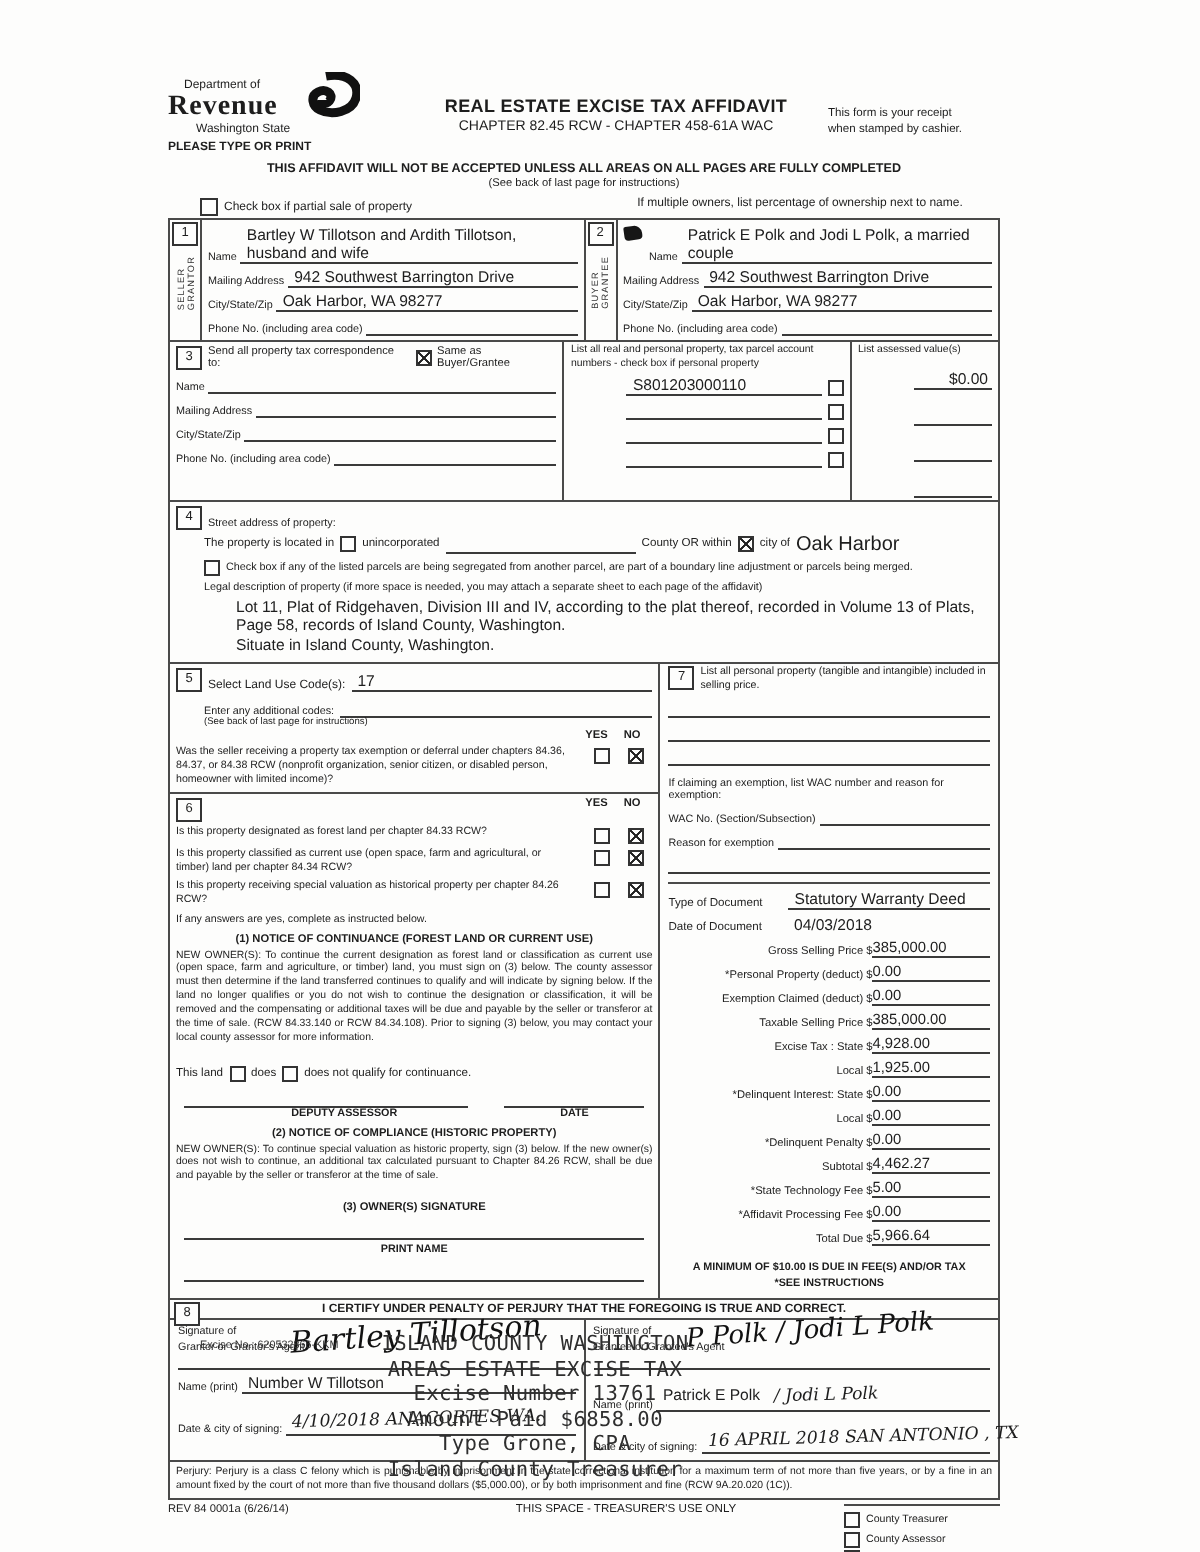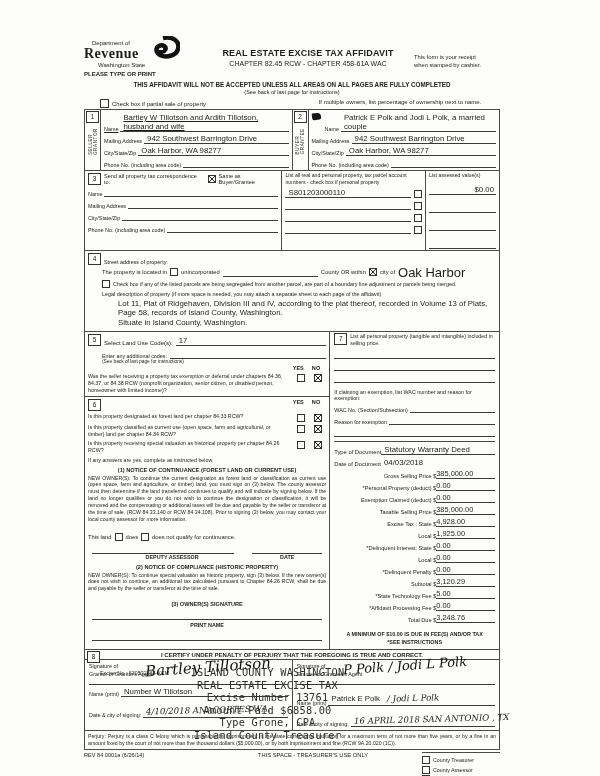--- a/index.html
+++ b/index.html
@@ -47,21 +47,21 @@
   .fval{font-size:7.8px;line-height:9px;padding-left:3px;display:block;}
   .nameval{min-height:17px;}
   .blob{display:inline-block;width:9px;height:7px;background:#161616;border-radius:1px 4px 2px 2px;transform:rotate(-8deg);margin-right:2px;vertical-align:middle;}
   
   .s3{display:flex;}
   .s3a{width:46%;padding:2px 3px;display:flex;flex-direction:column;}
   .s3b{width:33%;border-left:1px solid #4a4a4a;border-right:1px solid #4a4a4a;padding:1px 3px;}
   .s3c{flex:1;padding:1px 3px;}
   .s3head{font-size:5.2px;line-height:1.25;text-align:left;}
   .s3row{display:flex;align-items:flex-end;gap:3px;margin-top:3px;}
-  .s3row .fline{min-height:8px;}
+  .s3row .fline{min-height:8px;margin-left:28px;}
   .sendrow{display:flex;align-items:center;gap:3px;font-size:5.6px;}
   
   .s4{padding:2px 3px 3px 3px;}
   .s4 .street{display:flex;align-items:flex-end;gap:3px;}
   .locrow{display:flex;align-items:flex-end;gap:3px;font-size:5.8px;margin-top:3px;padding-left:14px;align-items:center;}
   .locline{width:95px;border-bottom:1px solid #3a3a3a;min-height:8px;}
   .segrow{display:flex;gap:3px;font-size:5.4px;margin-top:3px;padding-left:14px;align-items:center;}
   .legal-label{font-size:5.4px;margin-top:3px;padding-left:14px;}
   .legal{font-size:7.8px;line-height:1.28;padding-left:30px;padding-right:8px;margin-top:2px;}
   
@@ -94,21 +94,21 @@
   
   .s7top{display:flex;gap:3px;align-items:flex-start;}
   .s7head{font-size:5.3px;line-height:1.3;}
   .blankline{border-bottom:1px solid #3a3a3a;min-height:9px;margin-top:2px;}
   .exlabel{font-size:5.4px;margin-top:6px;}
   .chrg{display:flex;align-items:flex-end;margin-top:2.5px;}
   .chrg .clabel{width:102px;text-align:right;font-size:5.6px;white-space:nowrap;flex-shrink:0;}
   .chrg .cline{flex:1;border-bottom:1px solid #3a3a3a;min-height:8.5px;}
   .chrg .cval{display:block;text-align:left;font-size:7.4px;line-height:8.5px;padding-right:2px;}
   .minnote{font-size:5.4px;font-weight:bold;text-align:center;margin-top:8px;line-height:1.4;}
-  .typerow{display:flex;align-items:flex-end;gap:0;margin-top:3px;}
+  .typerow{display:flex;align-items:flex-end;gap:13px;margin-top:3px;}
   .hr{border-top:1px solid #4a4a4a;margin-top:4px;}
   
   .s8top{position:relative;border-bottom:1px solid #4a4a4a;padding:2px 0 1px 0;}
   .s8top .numbox{position:absolute;left:2px;top:1px;}
   .certify{text-align:center;font-size:6px;font-weight:bold;}
   .sighalves{display:flex;}
   .sighalf{width:50%;padding:2px 4px 3px 4px;position:relative;min-width:0;}
   .sighalf.first{border-right:1px solid #4a4a4a;}
   .siglabel{font-size:5.4px;line-height:1.5;}
   .scrib{position:absolute;left:60px;top:-2px;font-family:"DejaVu Serif",serif;font-style:italic;
@@ -119,21 +119,21 @@
   .perjury{font-size:5.2px;line-height:1.35;padding:2px 3px;border:1px solid #4a4a4a;margin-top:-1px;text-align:justify;background:#fdfdfc;}
   .footrow{display:flex;align-items:flex-start;margin-top:2px;}
   .rev{width:120px;font-size:5.6px;}
   .tspace{flex:1;text-align:center;font-size:5.8px;}
   .copies{width:78px;border-top:1px solid #4a4a4a;padding-top:2px;}
   .copyrow{display:flex;align-items:center;gap:3px;font-size:5.3px;margin-top:1.5px;}
   .excise-no{position:absolute;left:100px;top:670px;font-size:5.4px;color:#333;}
   .stamp{position:absolute;left:160px;top:666px;width:215px;text-align:center;
          font-family:"DejaVu Sans Mono",monospace;font-size:10.3px;line-height:12.6px;
          color:#2e2e2e;letter-spacing:.2px;}
-  .val8{font-size:13px;line-height:9px;}
+  .val8{font-size:10px;line-height:9px;}
 </style>
 </head>
 <body>
 
 <div class="page">
   <div class="form">
 
     <div class="hdr">
       <div class="logo logo-wrap">
         <div class="swoosh">
@@ -169,21 +169,21 @@
     <div class="sec parties">
       <div class="party first">
         <div class="vside">
           <div class="numbox">1</div>
           <div class="vwords">
             <span class="vword">SELLER</span>
             <span class="vword">GRANTOR</span>
           </div>
         </div>
         <div class="pmain">
-          <div class="frow" style="align-items:flex-end;text-decoration:underline;">
+          <div class="frow" style="align-items:flex-end;">
             <span class="flabel" style="align-self:flex-end;">Name</span>
             <span class="fline nameval">
                 <span class="fval">Bartley W Tillotson and Ardith Tillotson, husband and wife</span>
               </span>
           </div>
           <div class="frow">
             <span class="flabel">Mailing Address</span>
             <span class="fline">
                 <span class="fval">942 Southwest Barrington Drive</span>
               </span>
@@ -498,39 +498,39 @@
           </div>
         <div class="chrg">
             <span class="clabel">*Delinquent Penalty $</span>
             <span class="cline">
               <span class="cval">0.00</span>
             </span>
           </div>
         <div class="chrg">
             <span class="clabel">Subtotal $</span>
             <span class="cline">
-              <span class="cval">3,120.29</span>
+              <span class="cval">4,462.27</span>
             </span>
           </div>
         <div class="chrg">
             <span class="clabel">*State Technology Fee $</span>
             <span class="cline">
               <span class="cval">5.00</span>
             </span>
           </div>
         <div class="chrg">
             <span class="clabel">*Affidavit Processing Fee $</span>
             <span class="cline">
               <span class="cval">0.00</span>
             </span>
           </div>
         <div class="chrg">
             <span class="clabel">Total Due $</span>
             <span class="cline">
-              <span class="cval">3,248.76</span>
+              <span class="cval">5,966.64</span>
             </span>
           </div>
 
         <div class="minnote">
           <div>A MINIMUM OF $10.00 IS DUE IN FEE(S) AND/OR TAX</div>
           <div>*SEE INSTRUCTIONS</div>
         </div>
       </div>
     </div>
 
@@ -599,19 +599,19 @@
       </div>
     </div>
   </div>
 
   <div class="excise-no">
     <span>Excise No.:</span>
     <span>620532866-KKM</span>
   </div>
   <div class="stamp">
     <div>ISLAND COUNTY WASHINGTON</div>
-    <div>REAL ESTATE EXCISE TAX</div>
+    <div>AREAS ESTATE EXCISE TAX</div>
     <div>Excise Number 13761</div>
     <div>Amount Paid $6858.00</div>
     <div>Type Grone, CPA</div>
     <div>Island County Treasurer</div>
   </div>
 </div>
 
 </body></html>

